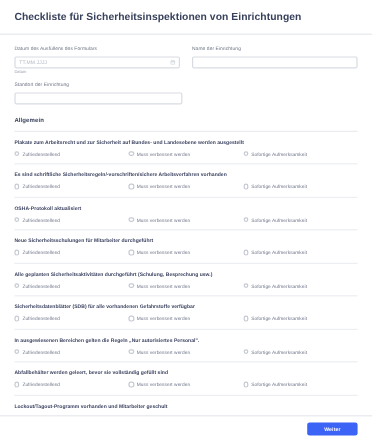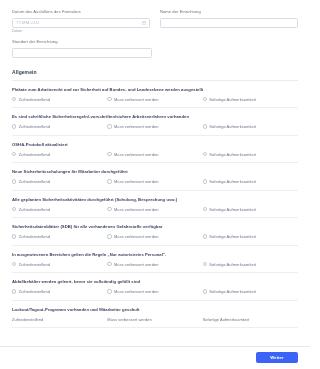--- a/index.html
+++ b/index.html
@@ -161,20 +161,23 @@
     cursor: pointer;
     letter-spacing: 0.1px;
     font-family: "Liberation Sans", sans-serif;
   }
 </style>
 </head>
 <body>
 
 <div class="page">
 
+  <div class="header">
+    <div class="title">Checkliste für Sicherheitsinspektionen von Einrichtungen</div>
+  </div>
 
   <div class="body">
 
     <div class="field-row">
       <div class="field half">
         <div class="field-label">Datum des Ausfüllens des Formulars</div>
         <div class="input">
           <span class="input-placeholder">TT.MM.JJJJ</span>
           <span class="cal-icon">
             <svg viewBox="0 0 12 12" width="4" height="4" fill="none" stroke="#b4b9c4" stroke-width="1.2">

